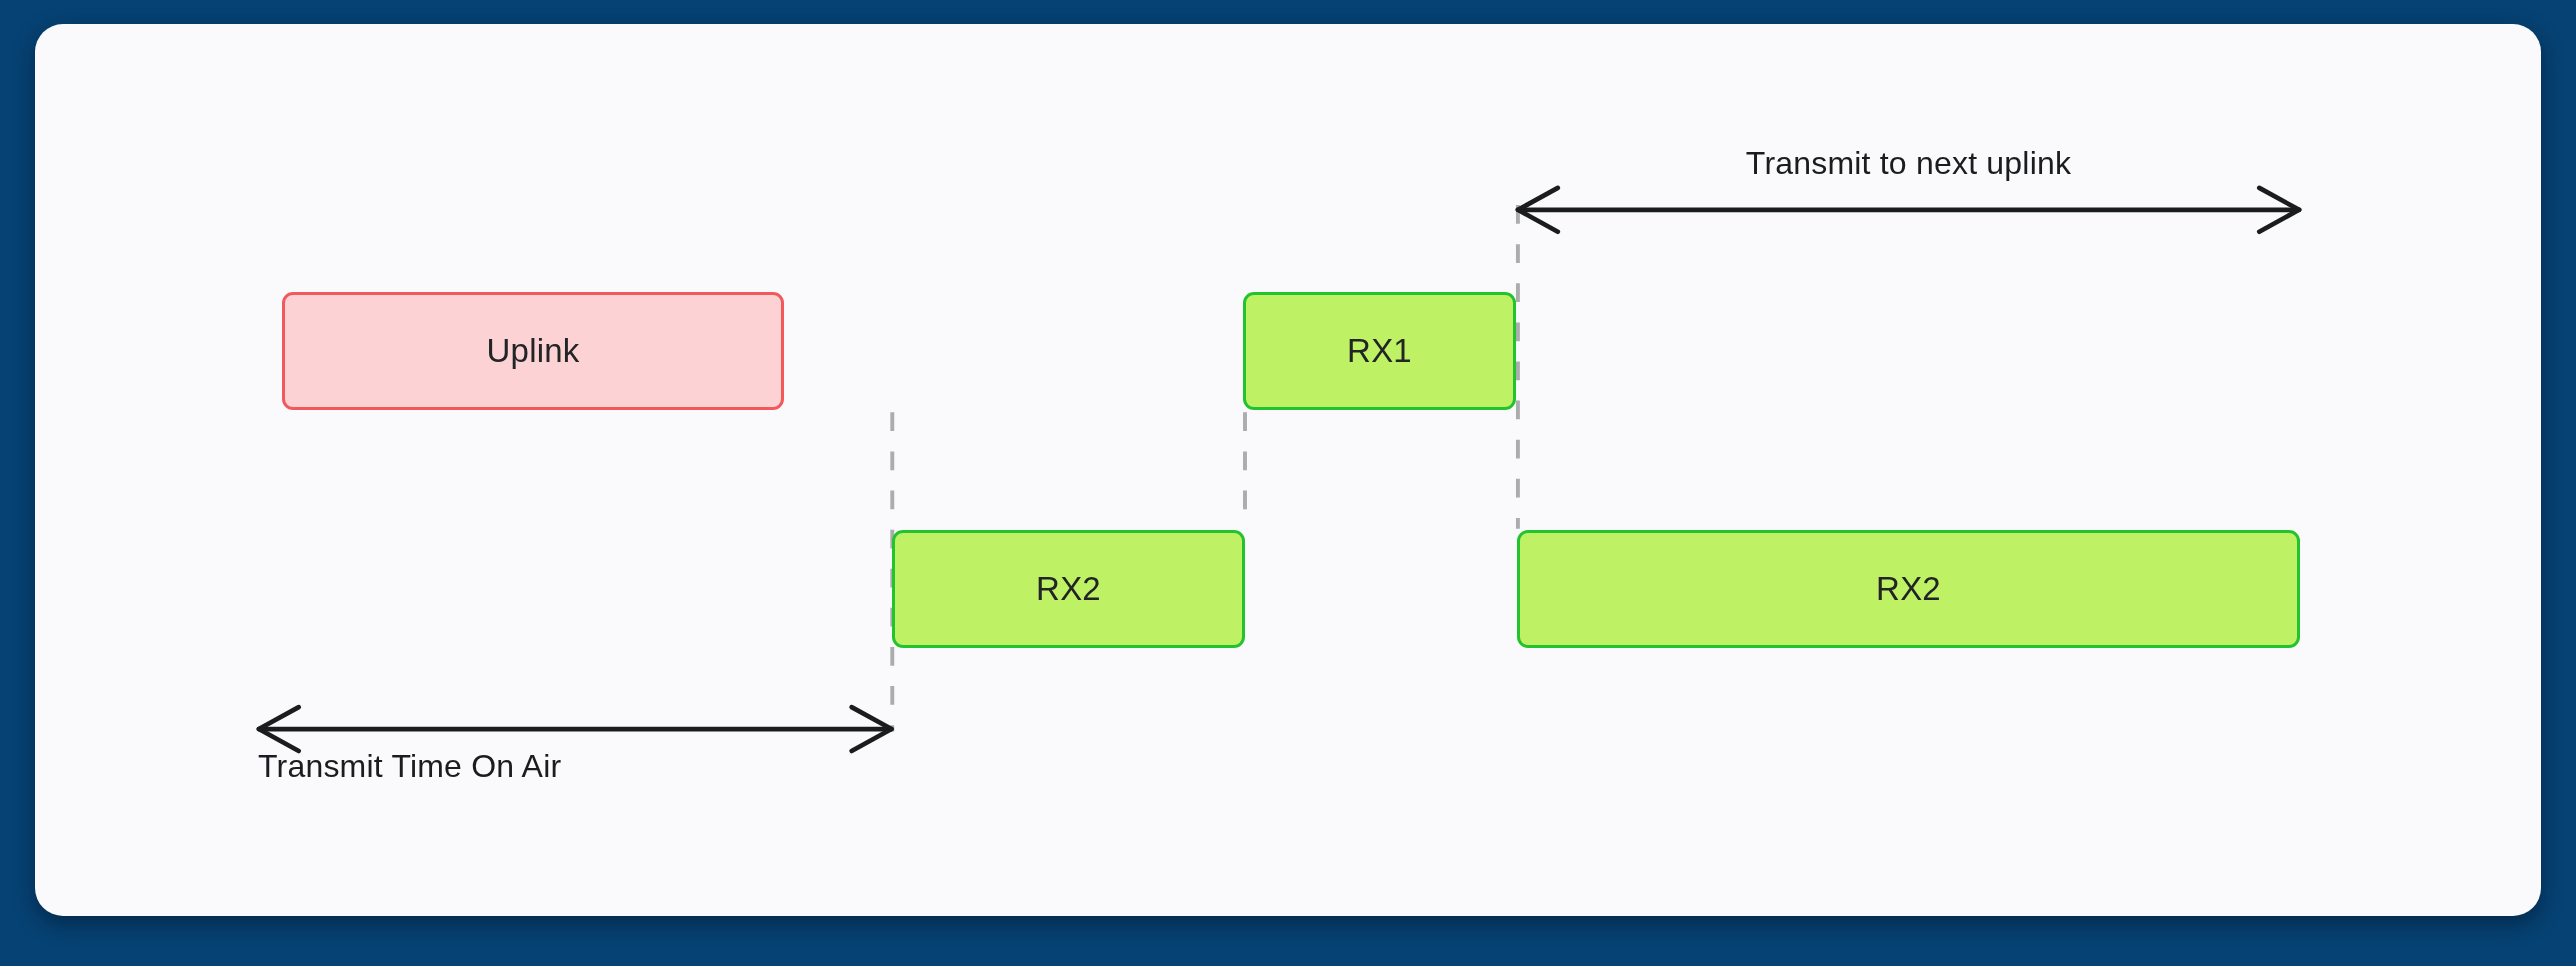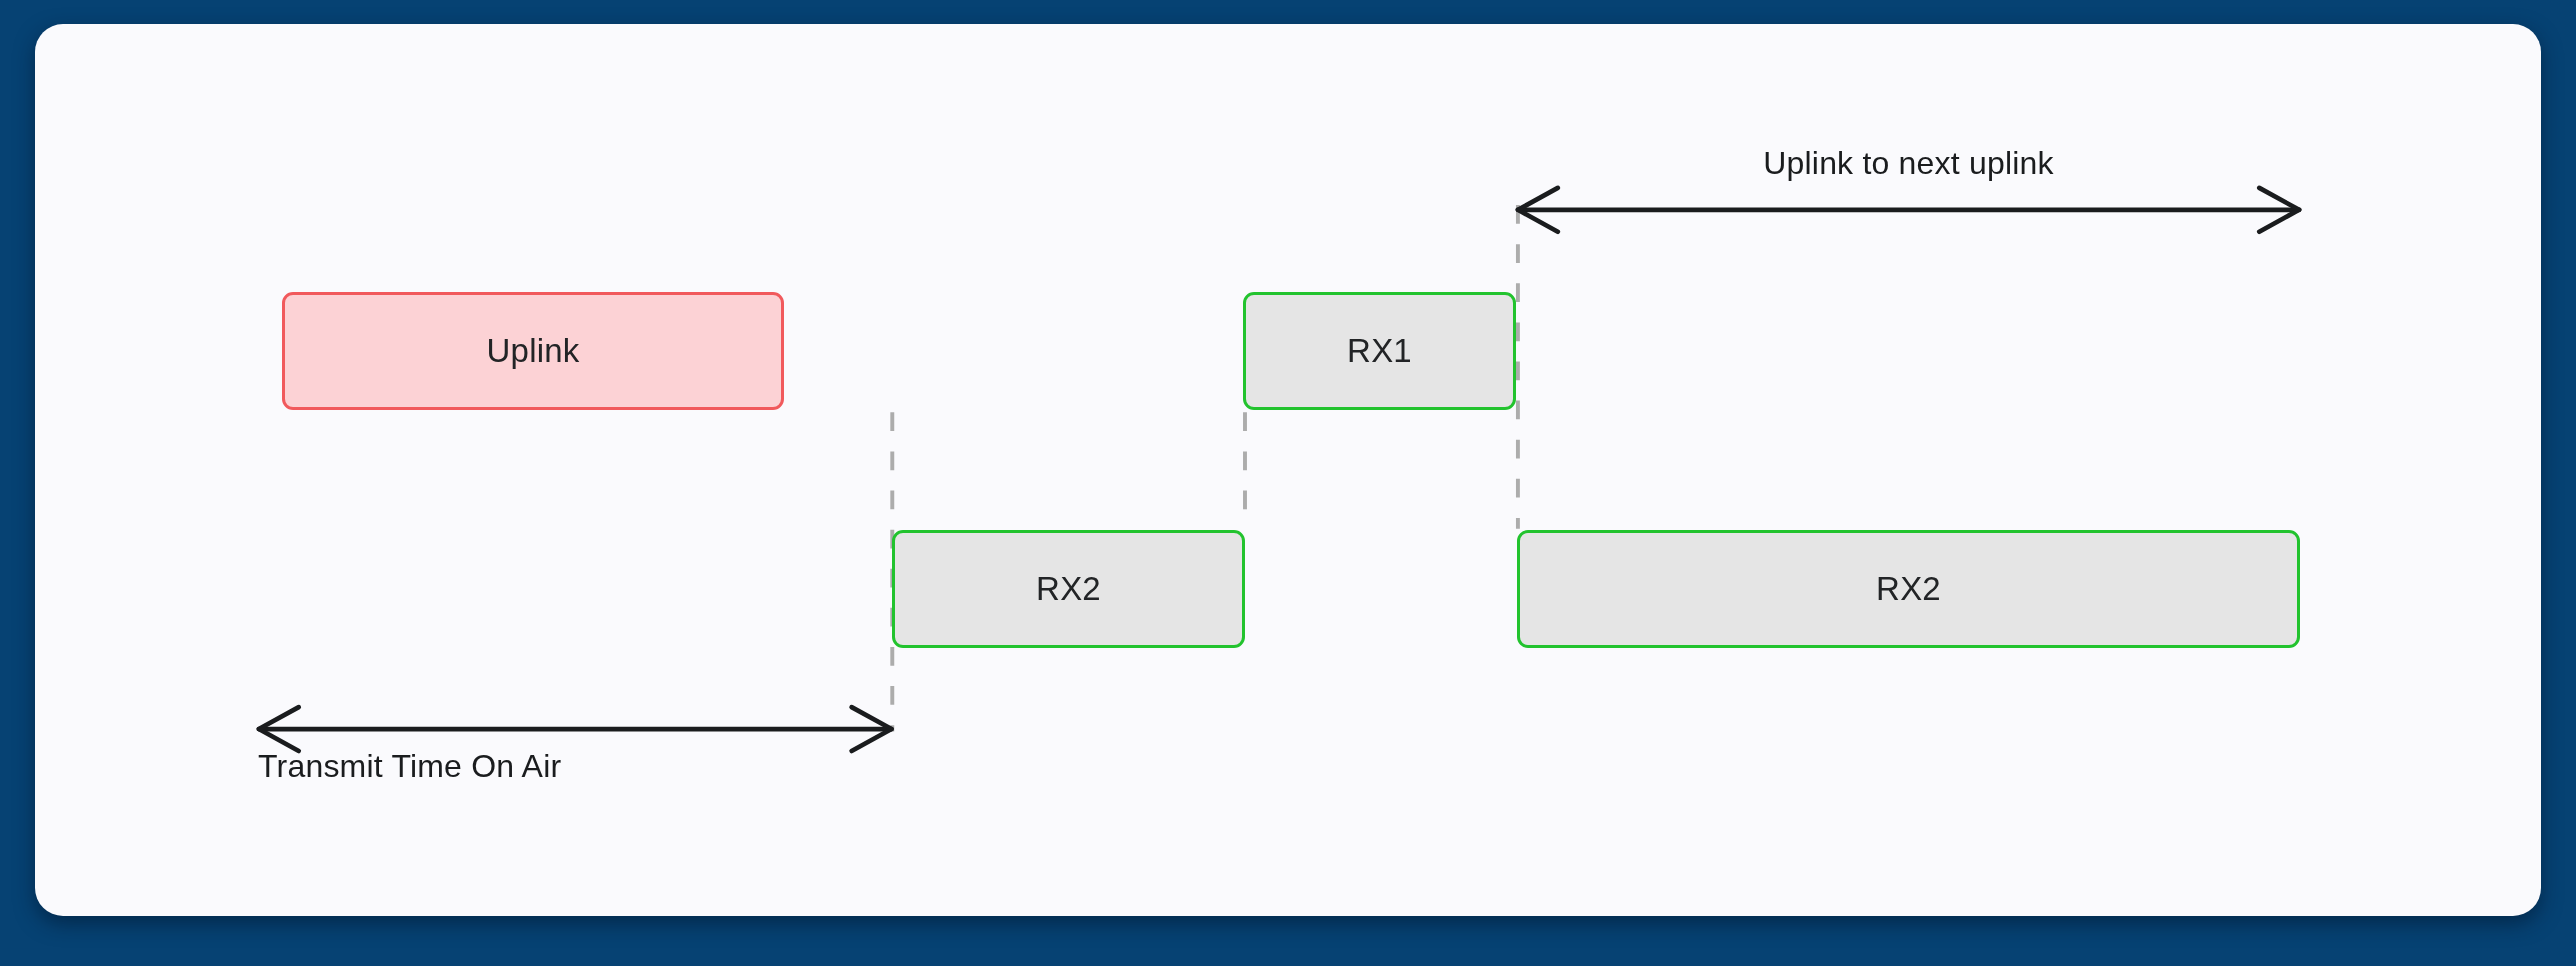--- a/index.html
+++ b/index.html
@@ -54,21 +54,21 @@
     border-style: solid;
     font-size: 33px;
     color: #222426;
     letter-spacing: 0.2px;
   }
   .box.pink {
     background: #FCD2D5;
     border-color: #F1595C;
   }
   .box.green {
-    background: #e5e5e5;
+    background: #bef264;
     border-color: #22C32E;
   }
 
   #box-uplink { left: 282px;  top: 292px; width: 502px; height: 118px; }
   #box-rx1    { left: 1243px; top: 292px; width: 273px; height: 118px; }
   #box-rx2-a  { left: 892px; top: 530px; width: 353px; height: 118px; }
   #box-rx2-b  { left: 1517px; top: 530px; width: 783px; height: 118px; }
 
   
   .anno {
@@ -118,18 +118,18 @@
   </div>
 
   <div class="box green" id="box-rx2-a">
     <span>RX2</span>
   </div>
 
   <div class="box green" id="box-rx2-b">
     <span>RX2</span>
   </div>
 
-  <div class="anno" id="label-extends">Uplink to next uplink</div>
+  <div class="anno" id="label-extends">Transmit to next uplink</div>
 
   <div class="anno" id="label-transmit">Transmit Time On Air</div>
 
 </div>
 
 
 </body></html>

